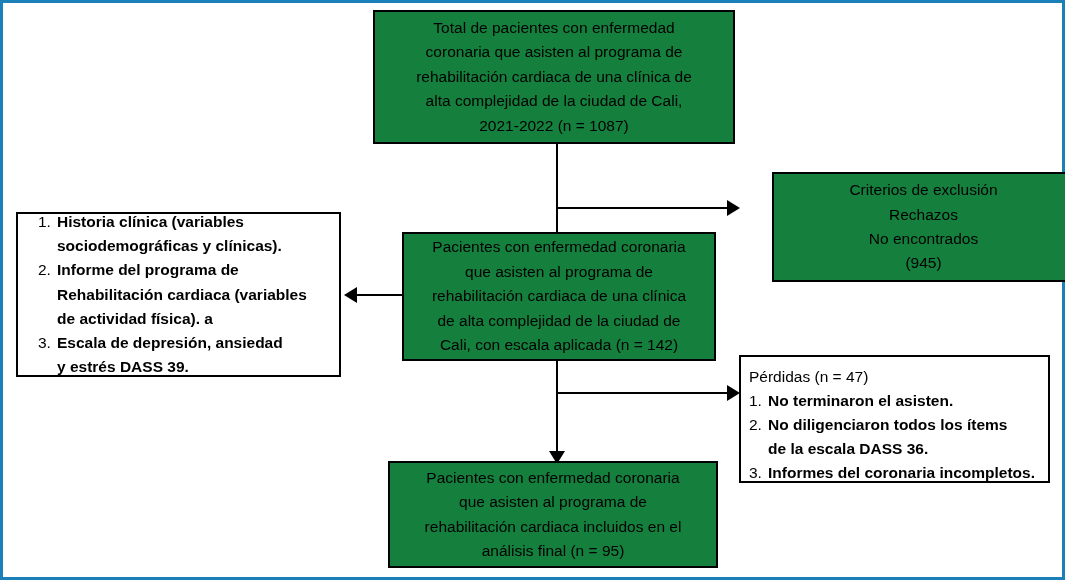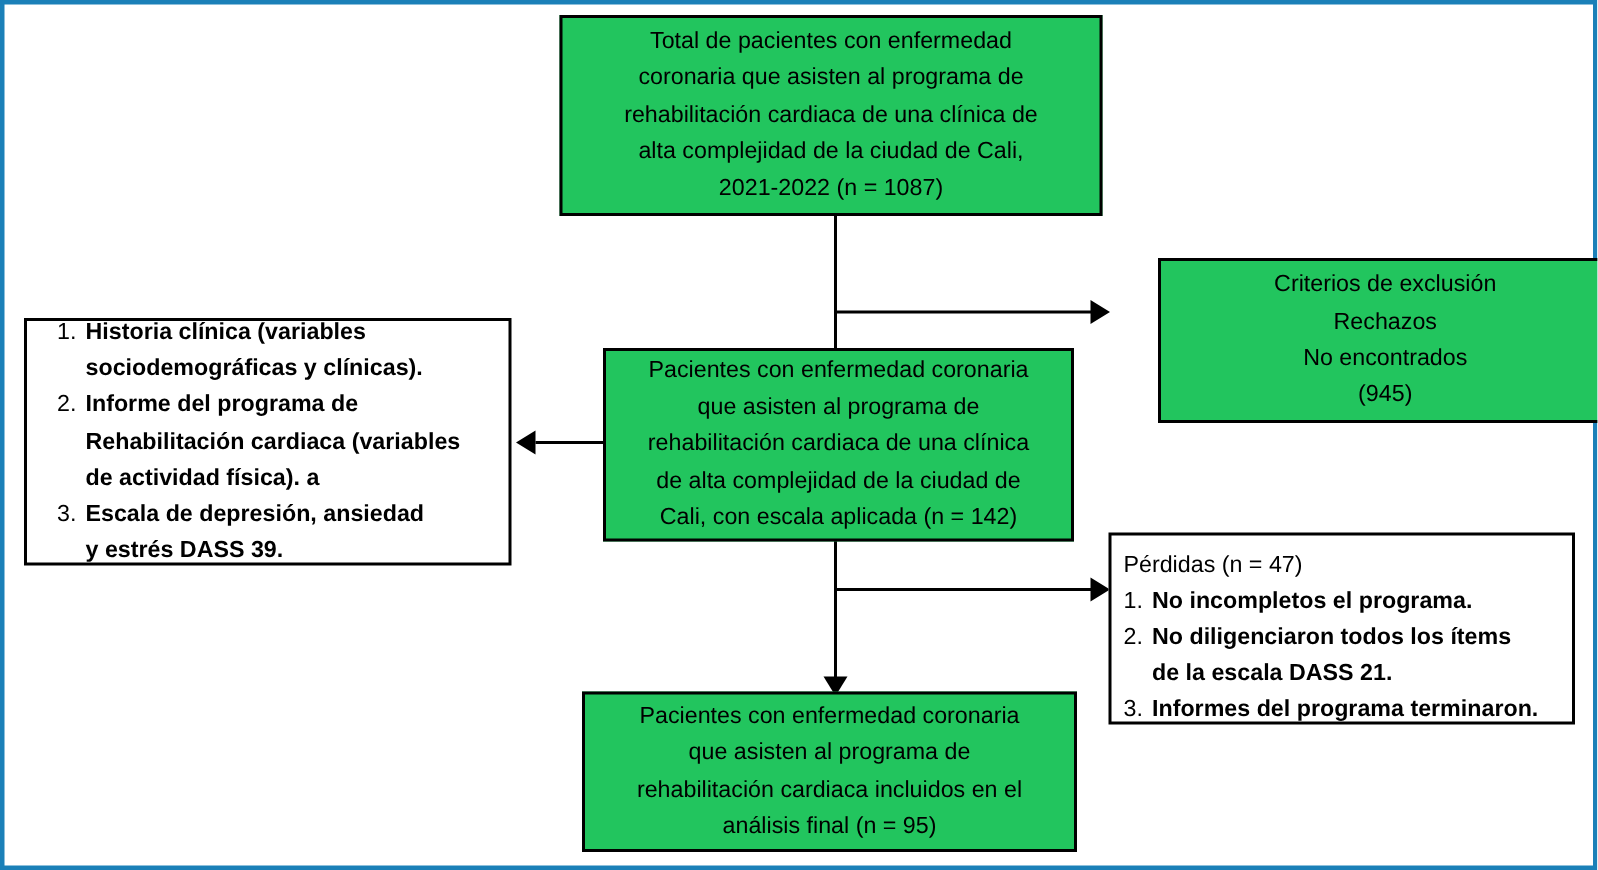--- a/index.html
+++ b/index.html
@@ -24,21 +24,21 @@
     width: 1065px;
     height: 580px;
     box-sizing: border-box;
     border: 3px solid #1b80b8;
     pointer-events: none;
   }
   .box {
     position: absolute;
     box-sizing: border-box;
     border: 2px solid #000000;
-    background: #22c55e;
+    background: #15803d;
     display: flex;
     align-items: center;
     justify-content: flex-start;
     font-size: 15.5px;
     line-height: 1.58;
     z-index: 3;
   }
   .box .txt {
     width: 100%;
     padding: 0 6px;
@@ -179,30 +179,30 @@
 rehabilitación cardiaca de una clínica
 de alta complejidad de la ciudad de
 Cali, con escala aplicada (n = 142)</div>
   </div>
 
   <div class="listbox" style="left:739px; top:355px; width:311px; height:128px; padding:12px 8px 0 8px;">
     <div class="inner">
       <div class="lead">Pérdidas (n = 47)</div>
       <div class="listitem">
         <span class="num">1.</span>
-        <span class="body">No incompletos el programa.</span>
+        <span class="body">No terminaron el asisten.</span>
       </div>
       <div class="listitem">
         <span class="num">2.</span>
         <span class="body">No diligenciaron todos los ítems
- de la escala DASS 21.</span>
+ de la escala DASS 36.</span>
       </div>
       <div class="listitem">
         <span class="num">3.</span>
-        <span class="body">Informes del programa terminaron.</span>
+        <span class="body">Informes del coronaria incompletos.</span>
       </div>
     </div>
   </div>
 
   <div class="box center" style="left:388px; top:461px; width:330px; height:107px;">
     <div class="txt">Pacientes con enfermedad coronaria
 que asisten al programa de
 rehabilitación cardiaca incluidos en el
 análisis final (n = 95)</div>
   </div>

